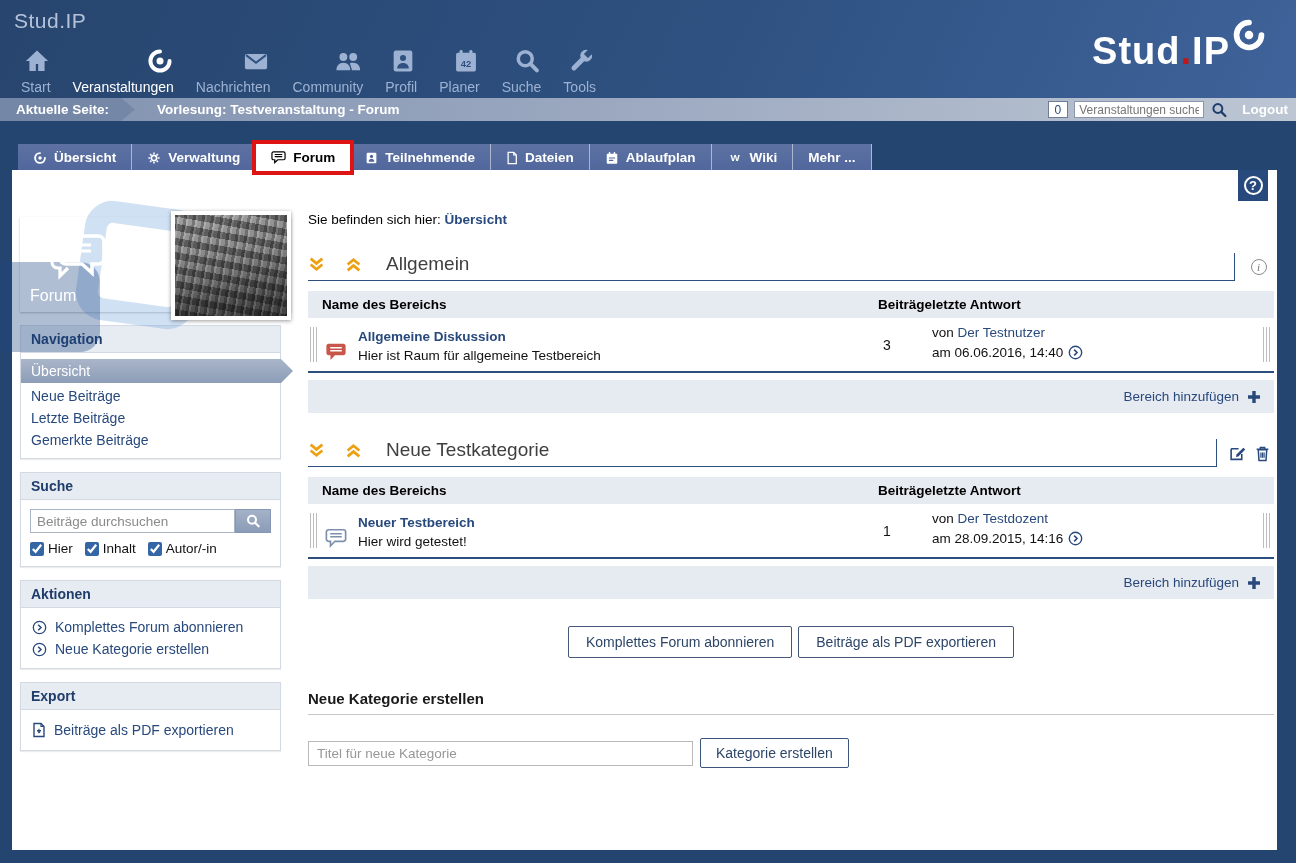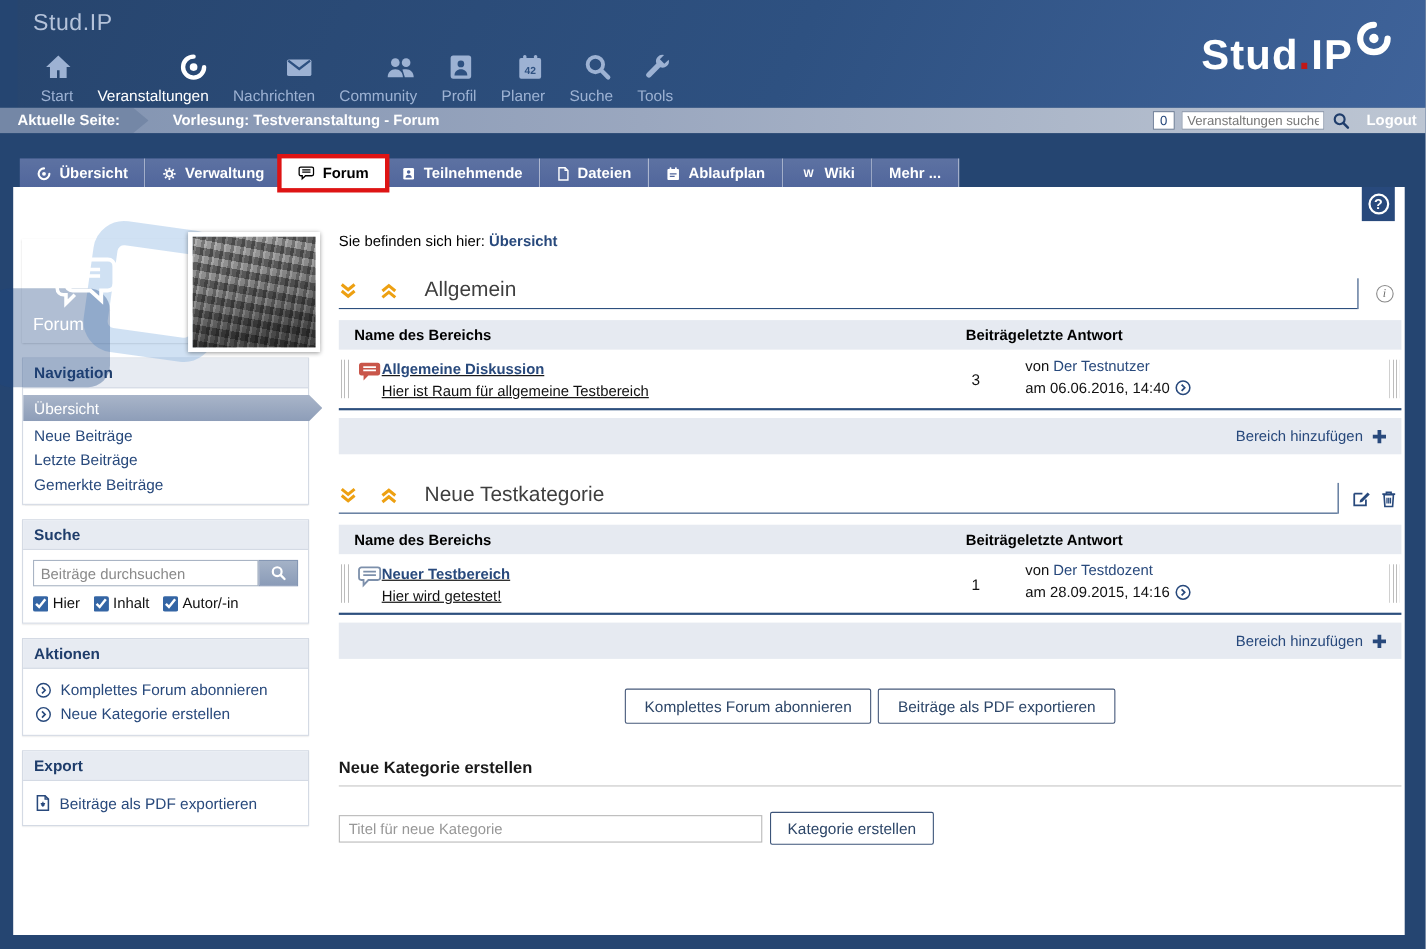--- a/index.html
+++ b/index.html
@@ -1,21 +1,21 @@
 <!DOCTYPE html>
 <html><head>
 <meta charset="utf-8">
 <style>
   * { margin:0; padding:0; box-sizing:border-box; }
   html,body { width:1296px; height:863px; }
   body { font-family:"Liberation Sans","DejaVu Sans",sans-serif; background:#254571; position:relative; overflow:hidden; }
 
   
   .masthead { position:absolute; top:0; left:0; right:0; height:98px;
-    background:linear-gradient(115deg,#27456e 0%,#2e5181 55%,#3f639a 100%);margin-left:16px; }
+    background:linear-gradient(115deg,#27456e 0%,#2e5181 55%,#3f639a 100%); }
   .site-title { position:absolute; top:9px; left:14px; font-size:21px; color:#b5c3da; letter-spacing:.5px; }
   .logo { position:absolute; top:30px; right:30px; color:#fff; font-size:38px; font-weight:800; letter-spacing:1px; display:flex; align-items:flex-start; }
   .logo .dot { color:#c01818; }
   .logo svg { margin:-12px 0 0 2px; }
   .main-nav { position:absolute; left:10px; bottom:3px; display:flex; }
   .nav-item { display:flex; flex-direction:column; align-items:flex-end; padding:0 11px; color:#9db2d3; cursor:pointer; }
   .nav-item svg { height:30px; }
   .nav-item .nav-label { font-size:14px; margin-top:3px; }
   .nav-item.active { color:#ffffff; }
   .cal-num { font:bold 8px "Liberation Sans",sans-serif; }
@@ -87,21 +87,21 @@
   .cat-tools { border-left:1px solid #2d4f7e; display:flex; align-items:center; justify-content:center; gap:9px; padding:0 4px 0 12px; min-width:40px; }
 
   .ftable { margin-top:10px; }
   .thead { display:grid; grid-template-columns:1fr 90px 342px; background:#e6eaf1; font-size:13.5px; font-weight:bold; color:#000; padding:6px 0; }
   .th-name { padding-left:14px; }
   .th-posts { text-align:right; }
   .trow { position:relative; display:grid; grid-template-columns:1fr 90px 342px; align-items:center; min-height:55px; border-bottom:2px solid #2d4f7e; background:#fff; }
   .grip { position:absolute; top:9px; bottom:9px; width:9px;
     background:repeating-linear-gradient(90deg,#bcbcbc 0 1px,transparent 1px 3px); }
   .grip.l { left:2px; } .grip.r { right:2px; }
-  .cell-name { display:flex; align-items:flex-start; padding-left:17px;text-decoration:underline; }
+  .cell-name { display:flex; align-items:flex-end; gap:11px; padding-left:17px; }
   .area-name { color:#28497c; font-weight:bold; font-size:13.5px; text-decoration:none; cursor:pointer; }
   .area-desc { font-size:13.5px; color:#111; margin-top:3px; }
   .cell-posts { text-align:center; font-size:14px; color:#111; }
   .cell-last { font-size:13.5px; color:#111; line-height:1.45; }
   .cell-last a { color:#28497c; text-decoration:none; cursor:pointer; }
   .golink { display:inline-block; vertical-align:-3px; margin-left:5px; cursor:pointer; }
   .tfoot { margin-top:7px; height:33px; background:#e6eaf1; display:flex; align-items:center; justify-content:flex-end; padding-right:12px; }
   .add-link { color:#28497c; font-size:13.5px; cursor:pointer; display:flex; align-items:center; gap:7px; }
 
   .btn-row { margin-top:27px; display:flex; justify-content:center; gap:6px; }

